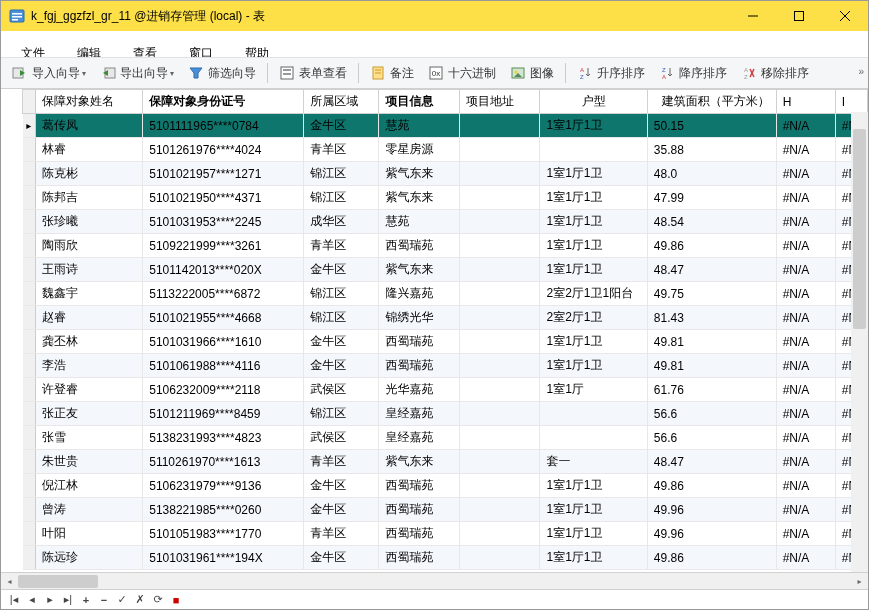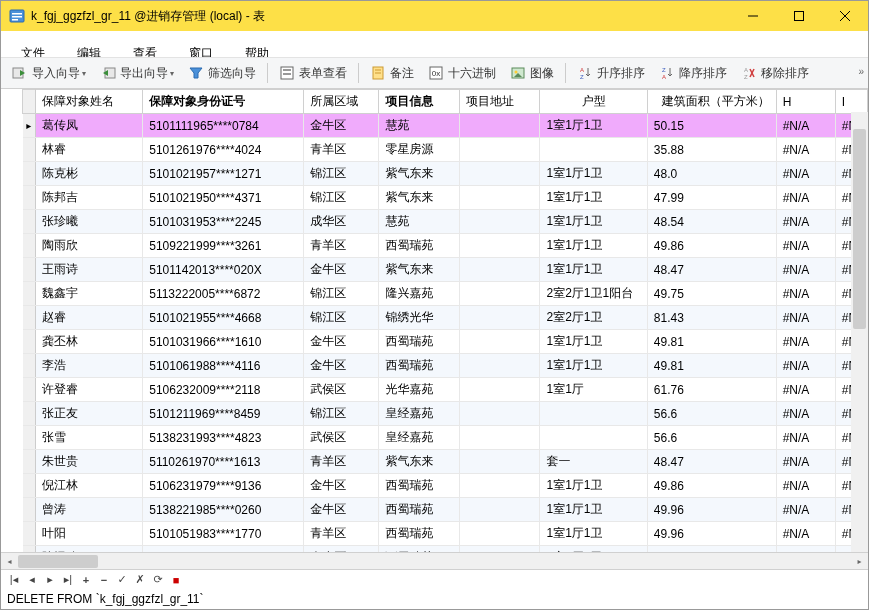--- a/index.html
+++ b/index.html
@@ -18,21 +18,21 @@
 .tico { width:16px; height:16px; margin-right:4px; display:inline-flex; align-items:flex-end; justify-content:center; }
 .tsep { width:1px; height:20px; background:#ccc; margin:0 4px; }
 .tdrop { font-size:8px; margin-left:2px; color:#666; }
 .grid-wrap { flex:1; display:flex; flex-direction:column; overflow:hidden; position:relative;margin-left:21px; }
 .grid { flex:1; overflow:auto; }
 table { border-collapse:collapse; width:100%; table-layout:fixed; }
 th { background:#fff; border:1px solid #d0d0d0; padding:3px 6px; text-align:left; font-weight:normal; font-size:12px; position:sticky; top:0; color:#000; height:22px; }
 td { border-right:1px solid #e8e8e8; border-bottom:1px solid #e8e8e8; padding:3px 6px; font-size:12px; white-space:nowrap; overflow:hidden; text-overflow:ellipsis; height:22px; }
 tr.even td { background:#fff; }
 tr.odd td { background:#f4f8fd; }
-tr.active td { background:#f0abfc; }
+tr.active td { background:#0f766e; }
 tr.active td:first-child { background:linear-gradient(#4a7ebb,#4a7ebb); color:#fff; }
 .rowhdr { width:12px; background:#f0f0f0 !important; border-right:1px solid #ccc; padding:0; }
 tr.active .rowhdr::before { content:"▸"; color:#000; font-size:10px; display:block; text-align:center; }
 .hscroll { height:17px; background:#f0f0f0; border-top:1px solid #d0d0d0; position:relative; }
 .hscroll-thumb { position:absolute; left:17px; top:2px; height:13px; width:80px; background:#cdcdcd; border-radius:2px; }
 .hscroll-arrow { position:absolute; top:0; width:17px; height:17px; display:flex; align-items:center; justify-content:center; font-size:8px; color:#666; }
 .nav { height:20px; display:flex; align-items:center; padding:0 4px; background:#fff; border-top:1px solid #d0d0d0; }
 .navbtn { width:18px; height:16px; display:flex; align-items:center; justify-content:center; cursor:pointer; color:#444; font-size:11px; }
 .status { height:20px; display:flex; align-items:center; padding:0 6px; background:#fff; font-size:12px; color:#000; }
 .watermark { position:absolute; right:10px; bottom:25px; font-size:19px; font-weight:bold; color:#000; opacity:0.85; pointer-events:none; letter-spacing:1px; }
@@ -454,17 +454,14 @@
     <div class="navbtn">▸</div>
     <div class="navbtn">▸|</div>
     <div class="navbtn" style="font-weight:bold">+</div>
     <div class="navbtn" style="font-weight:bold">−</div>
     <div class="navbtn">✓</div>
     <div class="navbtn">✗</div>
     <div class="navbtn">⟳</div>
     <div class="navbtn" style="color:#c00">■</div>
   </div>
 
-  <div class="status">
-    <span>DELETE FROM `k_fgj_ggzfzl_gr_11`</span>
-  </div>
 
 </div>
 
 </body></html>

